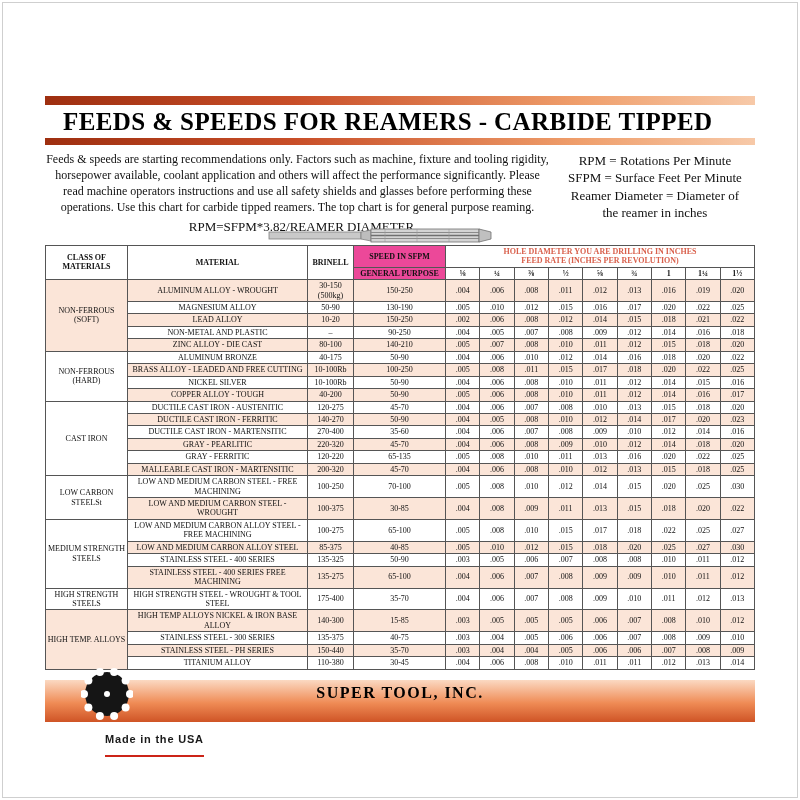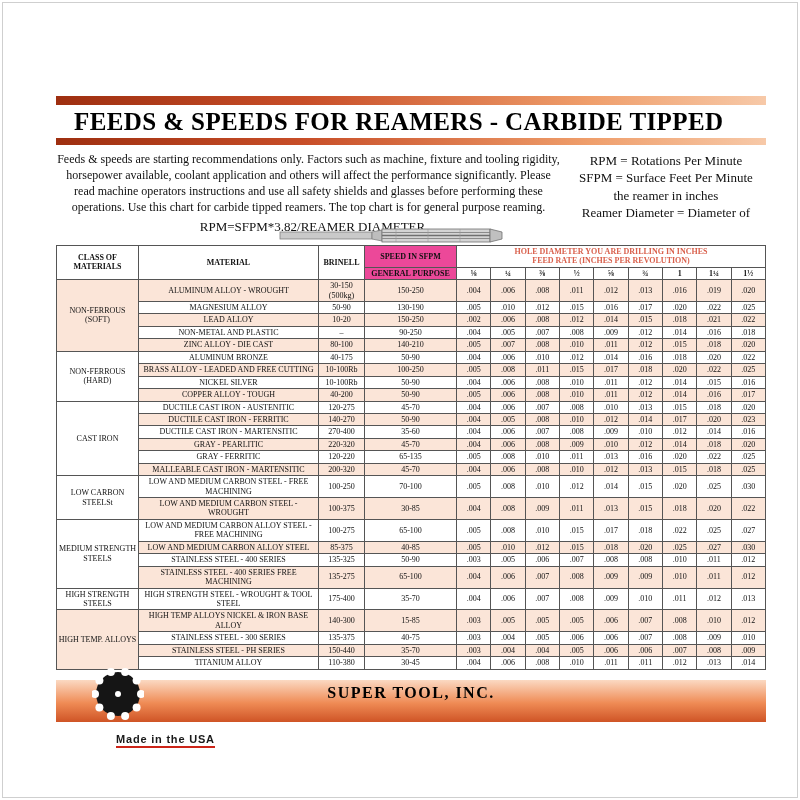--- a/index.html
+++ b/index.html
@@ -1,19 +1,19 @@
 <!DOCTYPE html>
 <html><head>
 <meta charset="utf-8">
 <style>
   * { margin:0; padding:0; box-sizing:border-box; }
   html,body { width:800px; height:800px; background:#ffffff; }
   body { font-family:"Liberation Serif", serif; color:#111; position:relative; overflow:hidden; }
   .frame { position:absolute; left:2px; top:2px; right:2px; bottom:2px; border:1px solid #cfcfcf; }
-  .content { position:absolute; left:56px; top:96px; width:710px; }
+  .content { position:absolute; left:45px; top:96px; width:710px; }
 
   .grad-bar { height:9px; background:linear-gradient(90deg,#9e2f10 0%,#c84e28 35%,#ef9e6b 75%,#f7c9a8 100%); }
   .bar-mid { height:7px; }
   .title { font-size:25px; font-weight:700; letter-spacing:0.4px; padding:3px 0 2px 18px; color:#000; }
 
   .intro { display:flex; margin-top:7px;text-align:center; }
   .intro-left { width:505px; }
   .intro-left p { font-size:12px; line-height:1.33; }
   .formula { font-size:13px; margin-top:3px; padding-left:8px; }
   .intro-right { margin-left:18px; font-size:13px; line-height:1.33; }
@@ -27,43 +27,43 @@
   .red-head div { color:#d9604c; font-weight:700; }
   tbody tr.odd td { background:#fbe5d8; }
   tbody tr.even td { background:#ffffff; }
   tbody td.speed { background:#d9d9d9; }
   tbody td.class-cell { background:#f9dcc9; font-weight:400; }
 
   .footer-band { position:relative; margin-top:10px; height:42px; background:linear-gradient(180deg,#fbd9c2 0%,#ef8b55 55%,#cf5426 100%); }
   .logo { position:absolute; left:36px; top:-12px; width:52px; height:52px; }
   .company { text-align:center; font-size:16px; font-weight:700; letter-spacing:1.5px; line-height:26px; color:#000; }
   .made-in-wrap { margin:7px 0 0 60px; }
-  .made-in { font-family:"Liberation Sans", sans-serif; font-size:11px; font-weight:700; letter-spacing:0.8px; color:#1a1a1a; border-bottom:2px solid #cc2418; padding-bottom:1px; display:inline-block; }
+  .made-in { font-family:"Liberation Sans", sans-serif; font-size:11px; font-weight:700; letter-spacing:0.8px; color:#1a1a1a; border-bottom:2px solid #cc2418; padding-bottom:10px; display:inline-block; }
 </style>
 </head>
 <body>
 
 <div class="frame"></div>
 
 <div class="content">
 
   <div class="grad-bar"></div>
   <h1 class="title">FEEDS &amp; SPEEDS FOR REAMERS - CARBIDE TIPPED</h1>
   <div class="grad-bar bar-mid"></div>
 
   <div class="intro">
     <div class="intro-left">
       <p>Feeds &amp; speeds are starting recommendations only. Factors such as machine, fixture and tooling rigidity, horsepower available, coolant application and others will affect the performance significantly. Please read machine operators instructions and use all safety shields and glasses before performing these operations.  Use this chart for carbide tipped reamers.  The top chart is for general purpose reaming.</p>
       <div class="formula">RPM=SFPM*3.82/REAMER DIAMETER</div>
     </div>
     <div class="intro-right">
       <div>RPM = Rotations Per Minute</div>
       <div>SFPM = Surface Feet Per Minute</div>
+      <div>Reamer Diameter = Diameter of</div>
       <div>the reamer in inches</div>
-      <div>Reamer Diameter = Diameter of</div>
     </div>
   </div>
 
   <div class="reamer">
     <svg width="240" height="30" viewBox="0 0 240 30">
       <rect x="2" y="12" width="92" height="7" fill="#c9c9c9" stroke="#808080" stroke-width="0.8"></rect>
       <polygon points="94,12 104,10 104,21 94,19" fill="#bdbdbd" stroke="#808080" stroke-width="0.8"></polygon>
       <rect x="104" y="9" width="108" height="13" fill="#d4d4d4" stroke="#707070" stroke-width="0.8"></rect>
       <line x1="104" y1="12.5" x2="212" y2="12.5" stroke="#8b8b8b" stroke-width="1"></line>
       <line x1="104" y1="15.5" x2="212" y2="15.5" stroke="#6f6f6f" stroke-width="1.4"></line>

